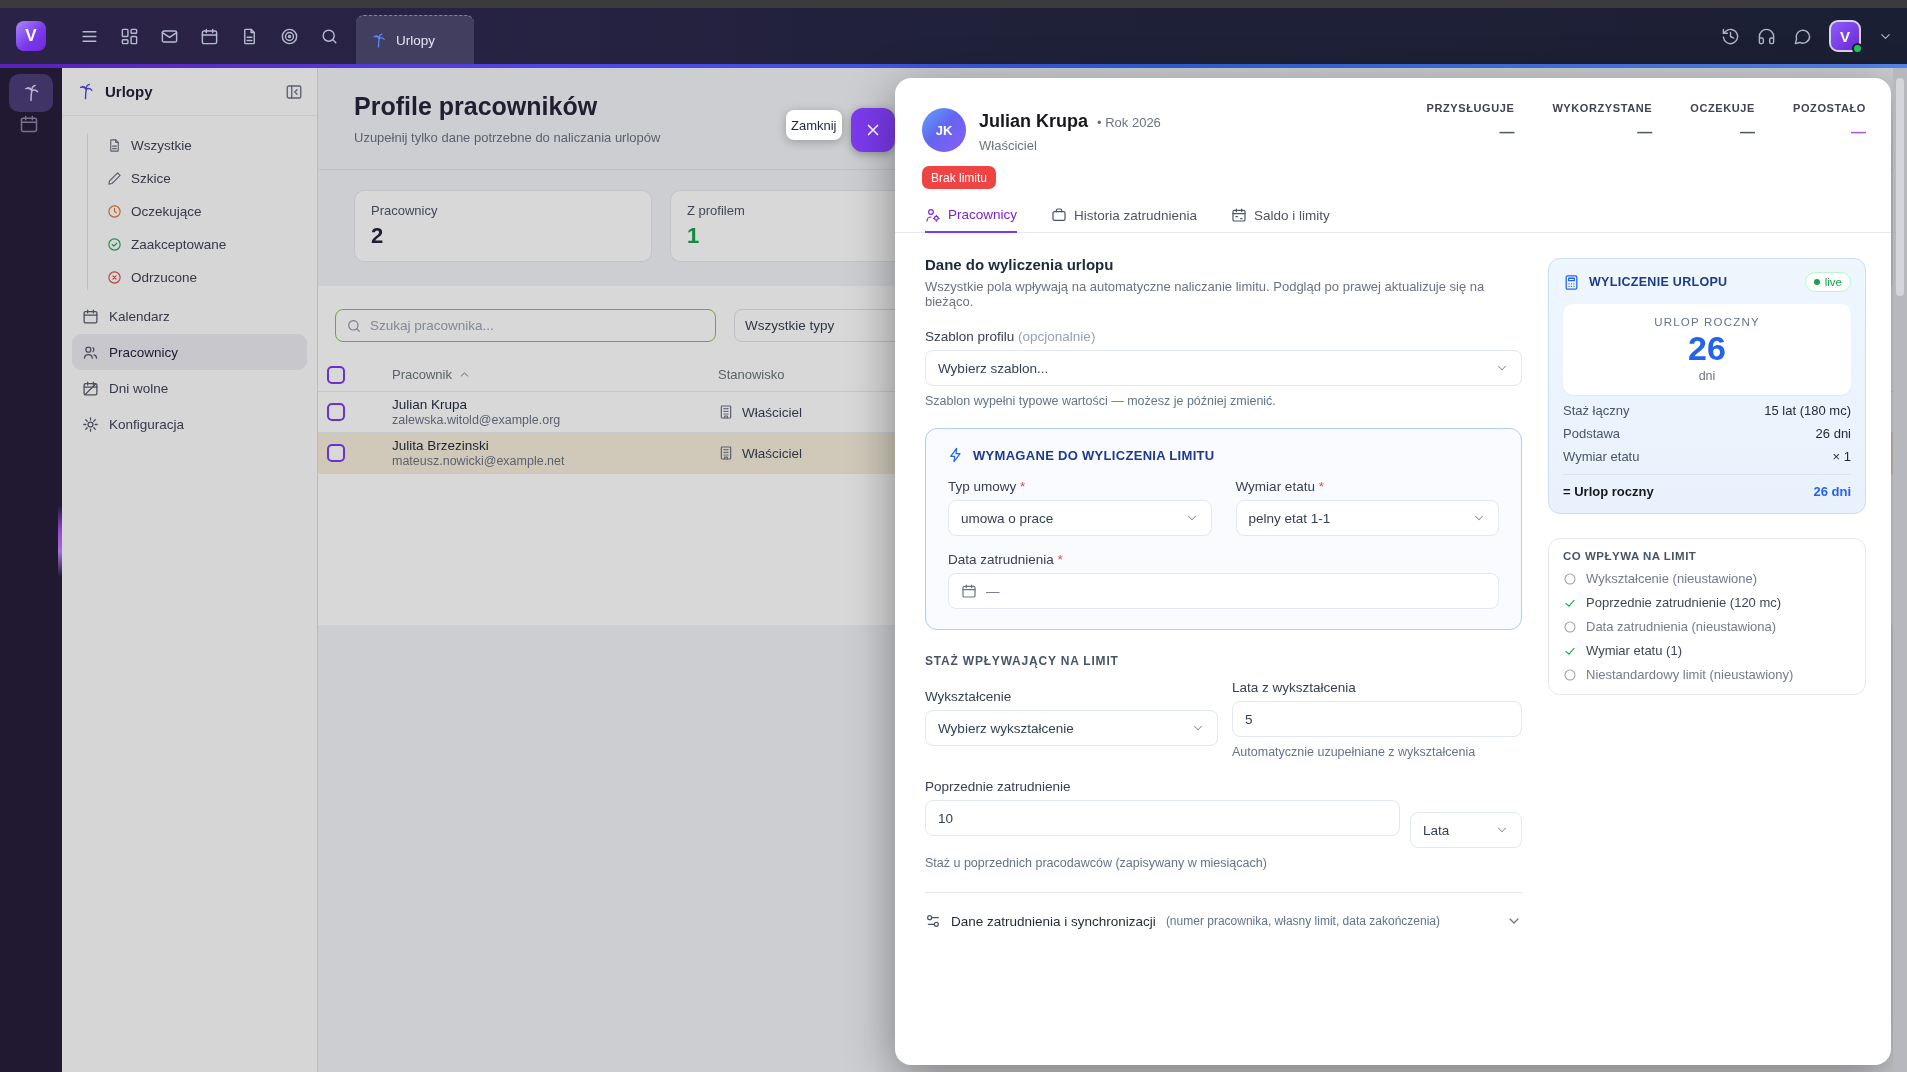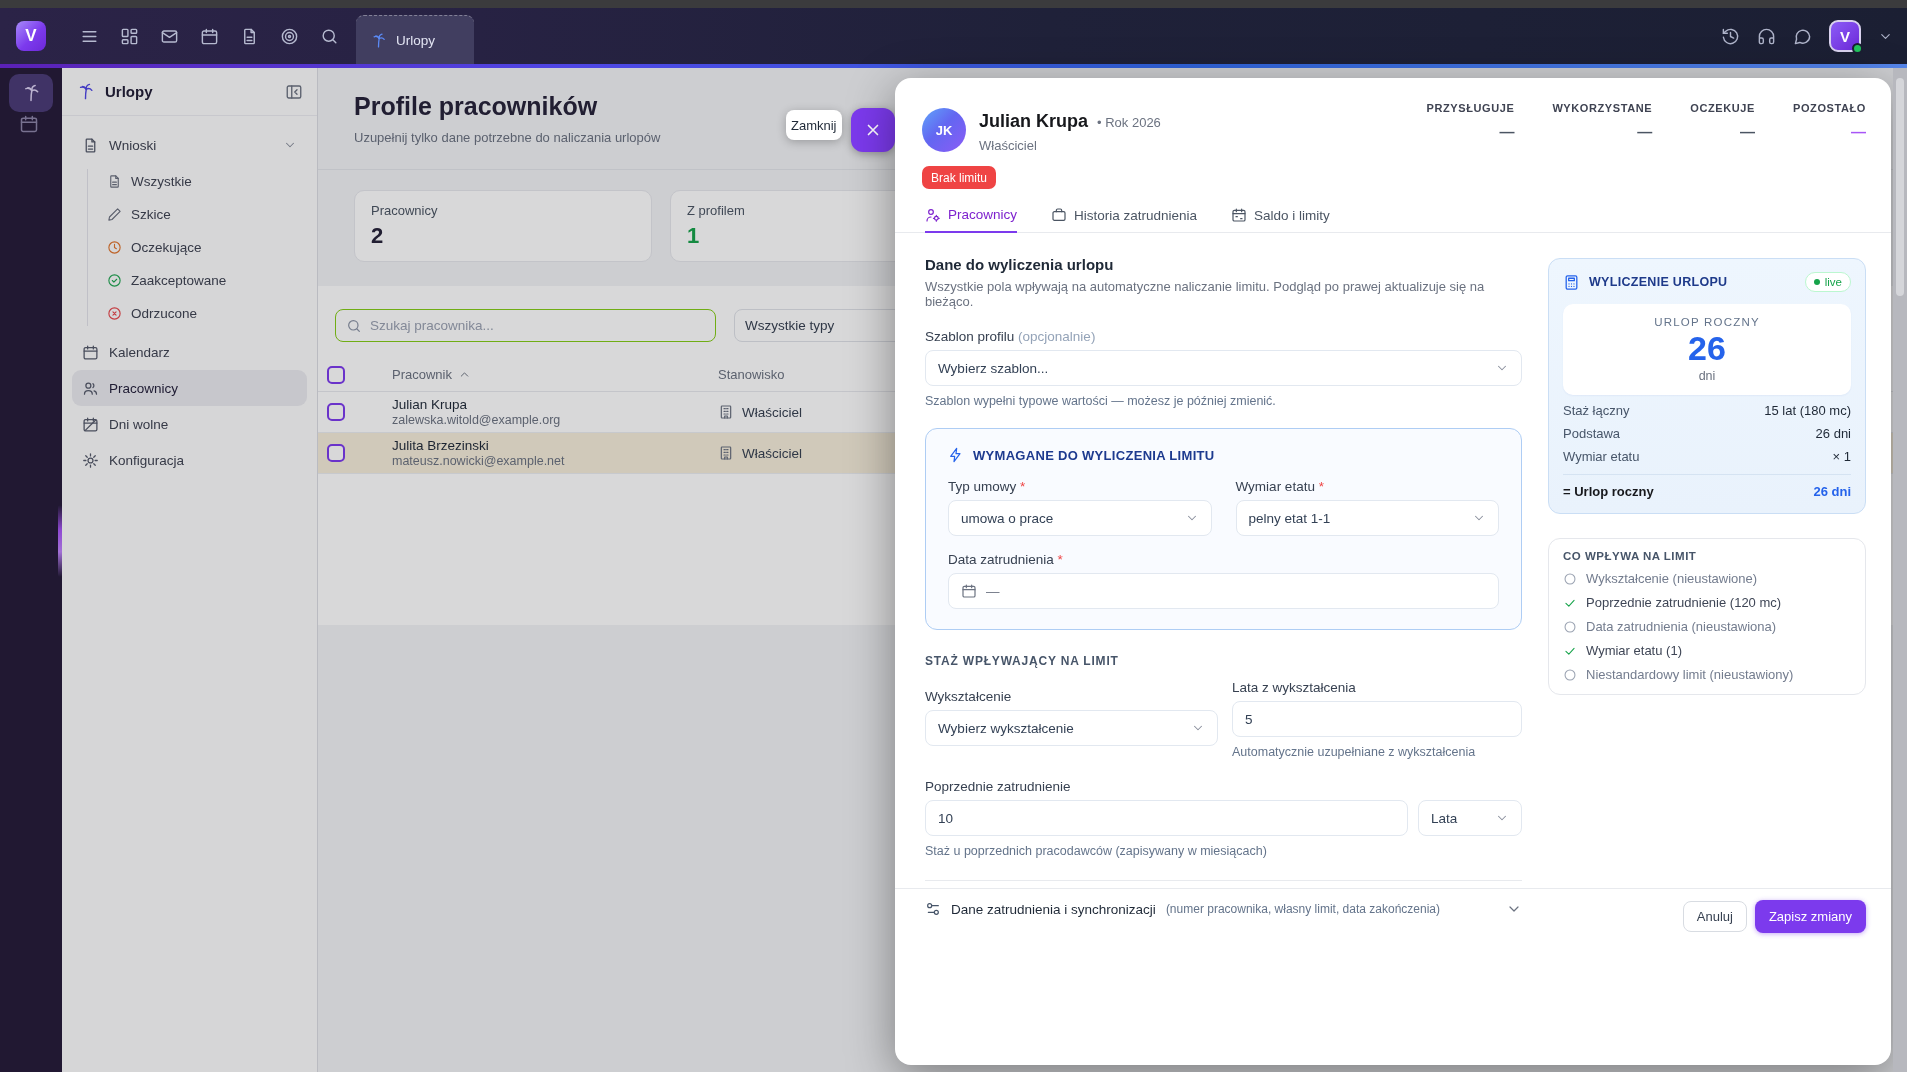--- a/index.html
+++ b/index.html
@@ -130,21 +130,21 @@
   .bluebox { margin-top:20px; border:1.5px solid #aecdf4; background:#f9fbff; border-radius:12px; padding:18px 22px 20px; }
   .bb-head { display:flex; align-items:center; gap:9px; color:#1d3a8f; font-size:13px; font-weight:bold; letter-spacing:.3px; }
   .bb-head .ic { color:#2563eb; }
   .grid2 { display:flex; gap:24px; margin-top:16px; }
   .grid2 > div { flex:1; }
   .seclabel { margin-top:24px; font-size:12px; font-weight:bold; color:#475569; letter-spacing:.8px; }
   .grid2b { display:flex; gap:14px; margin-top:12px; }
   .grid2b .colA { width:293px; } .grid2b .colB { flex:1; }
   .prevrow { display:flex; gap:10px; margin-top:6px; }
   .prevrow .input { flex:1; margin-top:0; }
-  .prevrow .select { width:104px; margin-top:0; }
+  .prevrow .select { width:112px; margin-top:12px; }
   .fdivider { margin-top:22px; border-top:1px solid #e8eaee; }
   .syncrow { margin-top:14px; display:flex; align-items:center; gap:10px; height:28px; }
   .syncrow .ttl { font-size:13.5px; color:#1f2937; }
   .syncrow .sub { font-size:12px; color:#64748b; }
   .syncrow .chev { margin-left:auto; color:#6b7280; }
 
   #rcol { position:absolute; left:653px; top:180px; width:318px; }
   .calcpanel { background:linear-gradient(180deg,#eef6fe,#e9f2fc); border:1px solid #cadef5; border-radius:12px; padding:13px 14px 14px; }
   .cp-head { display:flex; align-items:center; gap:9px; }
   .cp-head .ic { color:#2563eb; }
@@ -423,33 +423,20 @@
         </svg>
       </span>
     <span class="t">Urlopy</span>
     <span class="ic collapse">
         <svg class="s" width="18" height="18">
           <use href="#i-panel"></use>
         </svg>
       </span>
   </div>
   <div class="sb-nav">
-    <div class="sb-item">
-      <span class="ic ig">
-          <svg class="s" width="17" height="17">
-            <use href="#i-file"></use>
-          </svg>
-        </span>
-      <span class="lbl">Wnioski</span>
-      <span class="ic chev">
-          <svg class="s" width="14" height="14">
-            <use href="#i-chev-d"></use>
-          </svg>
-        </span>
-    </div>
     <div class="sb-sub">
       <div class="sb-subitem">
         <span class="ic ig-gray">
             <svg class="s" width="15" height="15">
               <use href="#i-file"></use>
             </svg>
           </span>
         <span>Wszystkie</span>
       </div>
       <div class="sb-subitem">
@@ -854,23 +841,17 @@
             <svg class="s" width="14" height="14">
               <use href="#i-circle"></use>
             </svg>
           </span>
         <span>Niestandardowy limit (nieustawiony)</span>
       </div>
     </div>
 
   </div>
 
-  <div class="d-footer">
-    <div class="d-btns">
-      <div class="btn-sec">Anuluj</div>
-      <div class="btn-pri">Zapisz zmiany</div>
-    </div>
-  </div>
 </div>
 
 <div id="sbar">
   <div class="thumb"></div>
 </div>
 
 </body></html>

